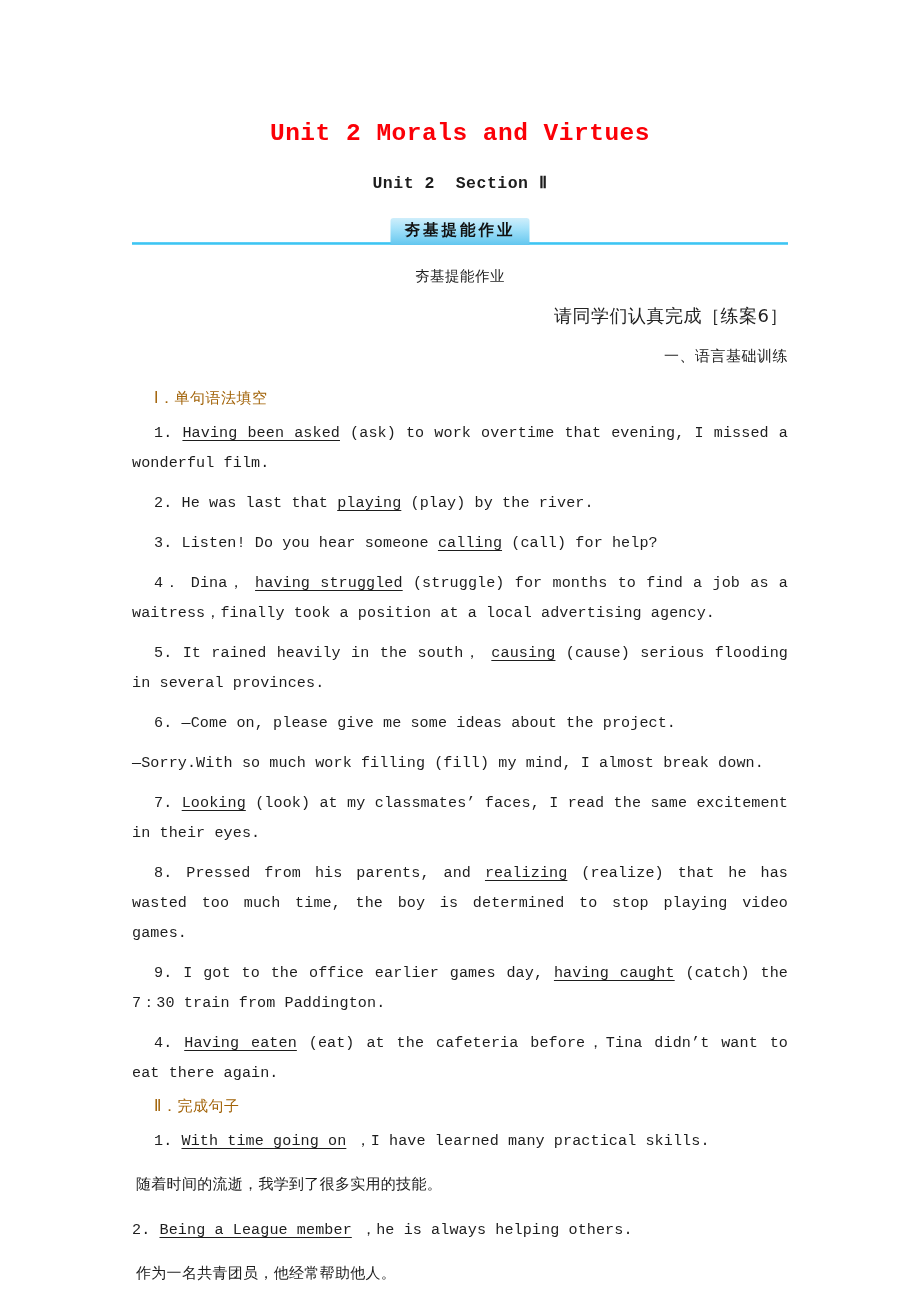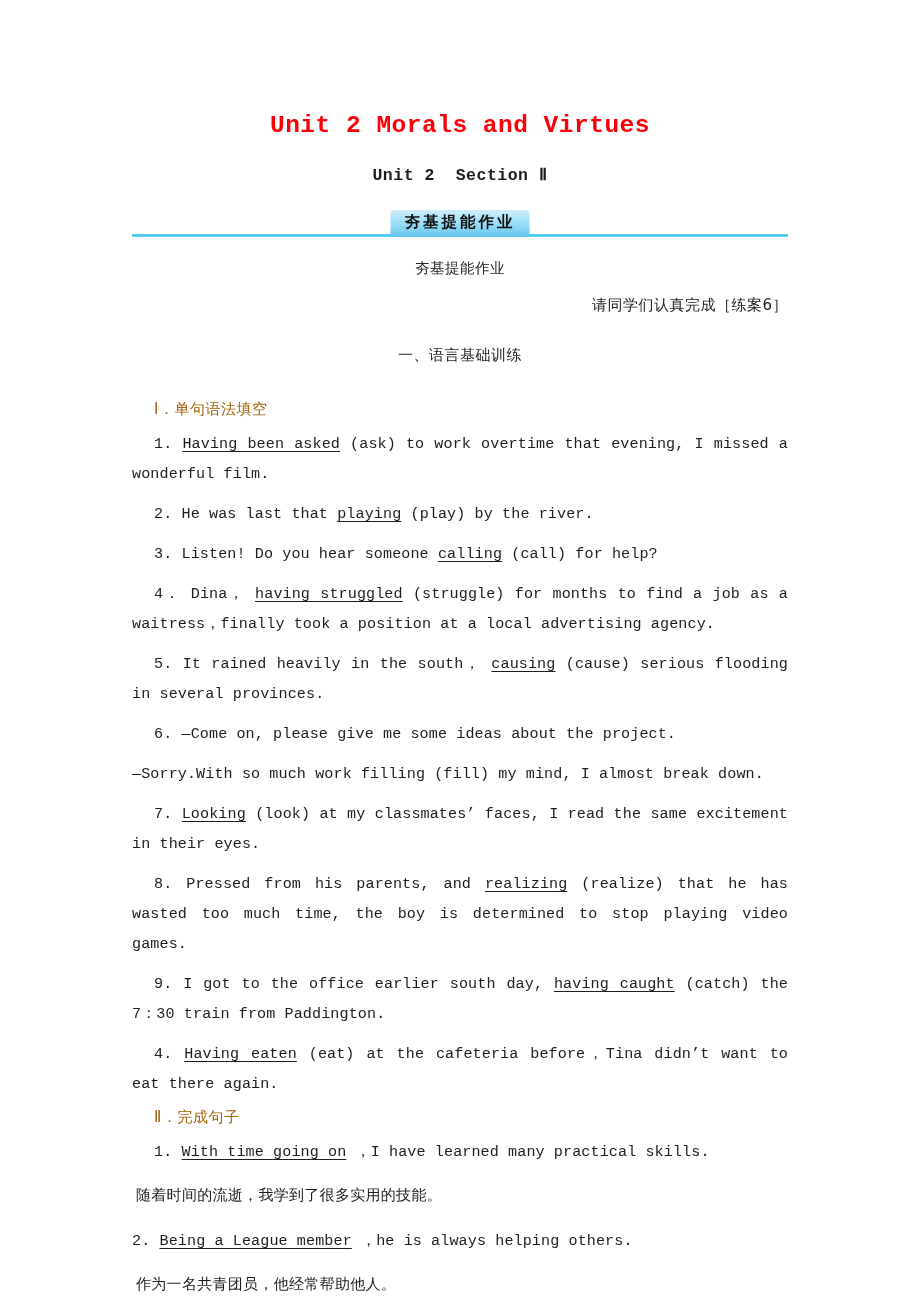--- a/index.html
+++ b/index.html
@@ -25,21 +25,21 @@
   }
 
   
   .main-title {
     text-align: center;
     color: #fb0007;
     font-family: "Liberation Mono", "DejaVu Sans Mono", monospace;
     font-weight: bold;
     font-size: 24.5px;
     letter-spacing: 0.5px;
-    margin: 0;
+    margin: 8px;
     padding-top: 112px;
     line-height: 1.15;
     white-space: pre;
   }
   .sub-title {
     text-align: center;
     font-family: "Liberation Mono", "DejaVu Sans Mono", monospace;
     font-size: 16.5px;
     font-weight: bold;
     color: #1d1d1d;
@@ -86,32 +86,32 @@
     font-family: "DejaVu Sans", sans-serif;
     font-size: 14.5px;
     color: #222;
     margin: 0;
     padding-top: 18px;
     letter-spacing: 0.5px;
   }
   .cn-right {
     text-align: right;
     font-family: "DejaVu Sans", sans-serif;
+    font-size: 18px;
+    color: #222;
+    margin: 0;
+    padding-top: 18px;
+    letter-spacing: 0.5px;
+  }
+  .section-heading {
+    text-align: right;
+    font-family: "DejaVu Sans", sans-serif;
     font-size: 15px;
     color: #222;
     margin: 0;
-    padding-top: 18px;
-    letter-spacing: 0.5px;
-  }
-  .section-heading {
-    text-align: center;
-    font-family: "DejaVu Sans", sans-serif;
-    font-size: 15px;
-    color: #222;
-    margin: 12px;
     padding-top: 19px;
     letter-spacing: 0.5px;
   }
 
   
   .body-block {
     padding-top: 14px;
   }
   .part-label {
     font-family: "DejaVu Sans", sans-serif;
@@ -225,21 +225,21 @@
 
     <p class="q">
       <span>8.</span>
       <span>Pressed from his parents, and</span>
       <span class="blank">realizing</span>
       <span>(realize) that he has wasted too much time, the boy is determined to stop playing video games.</span>
     </p>
 
     <p class="q">
       <span>9.</span>
-      <span>I got to the office earlier south day,</span>
+      <span>I got to the office earlier games day,</span>
       <span class="blank">having caught</span>
       <span>(catch) the 7：30 train from Paddington.</span>
     </p>
 
     <p class="q">
       <span>4.</span>
       <span class="blank">Having eaten</span>
       <span>(eat) at the cafeteria before，Tina didn’t want to eat there again.</span>
     </p>
 

